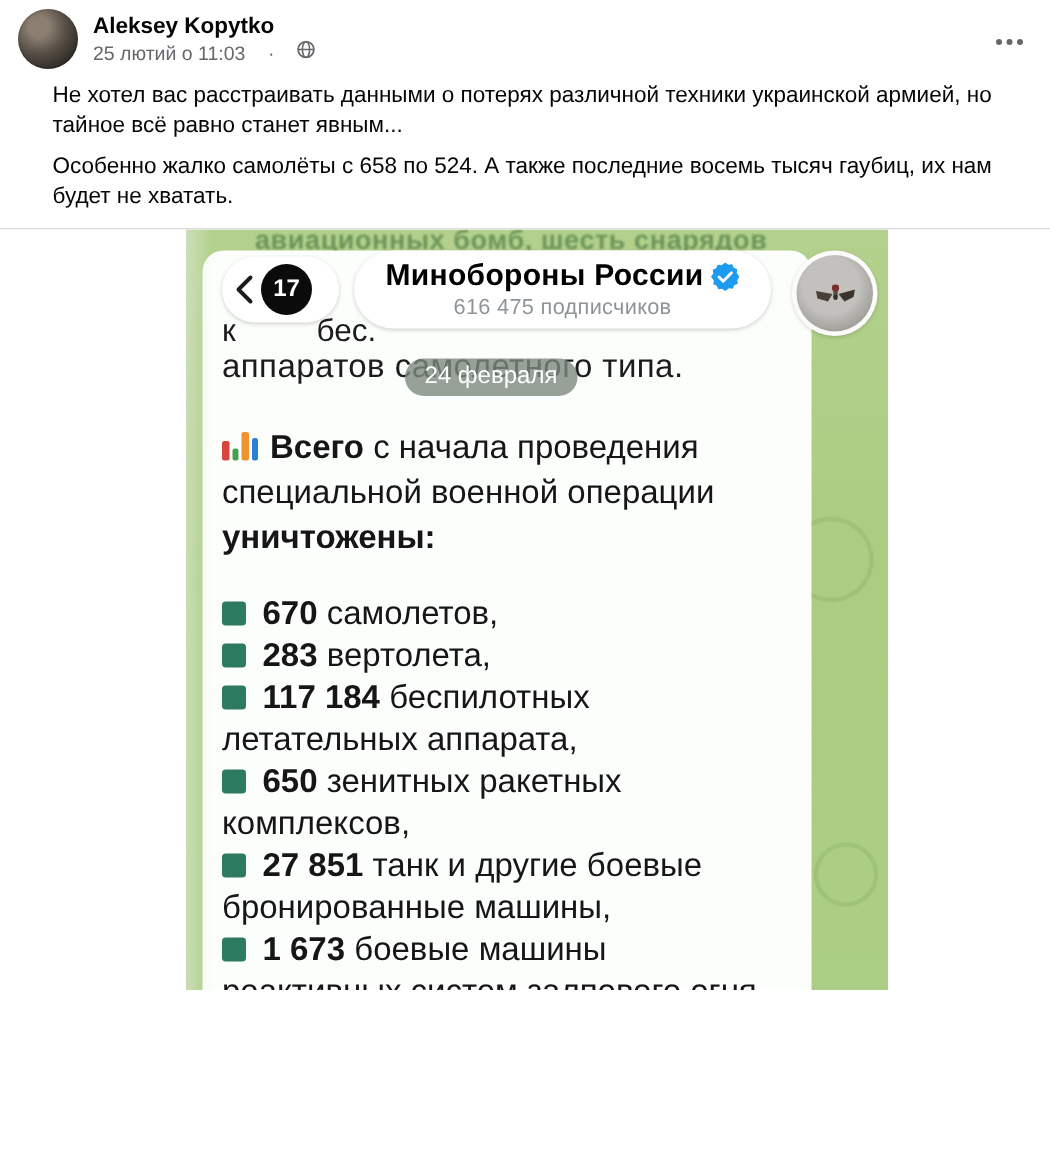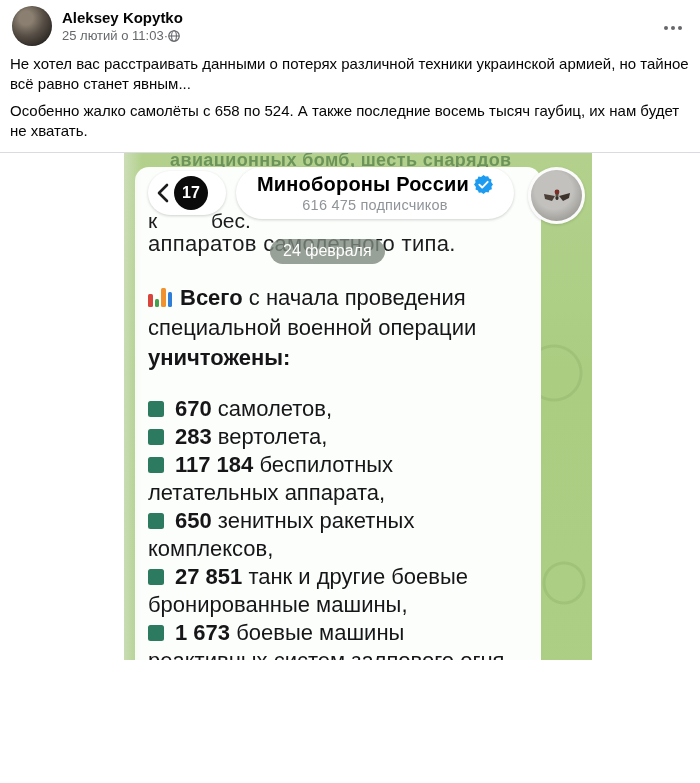--- a/index.html
+++ b/index.html
@@ -7,27 +7,27 @@
     font-family:"Liberation Sans","DejaVu Sans",sans-serif; }
   .page { width:700px; height:660px; display:flex; flex-direction:column; background:#fff; }
 
   
   .fb-header { position:relative; display:flex; align-items:center; gap:10px; padding:6px 12px 6px 12px; height:52px; }
   .fb-avatar { width:40px; height:40px; border-radius:50%; flex:0 0 40px;
     background: radial-gradient(circle at 35% 30%, #8a7f70 0 18%, #5a5148 45%, #2b2723 80%);
     box-shadow: inset 0 0 0 1px rgba(0,0,0,.08); cursor:pointer; }
   .fb-id { display:flex; flex-direction:column; justify-content:center; }
   .fb-name { font-size:15px; font-weight:700; color:#050505; line-height:19px; cursor:pointer; }
-  .fb-meta { font-size:13px; color:#65676b; line-height:17px; display:flex; align-items:center; gap:0; }
+  .fb-meta { font-size:13px; color:#65676b; line-height:17px; display:flex; gap:15px; }
   .globe { width:12px; height:12px; display:inline-block; }
   .more-btn { position:absolute; right:16px; top:20px; display:flex; gap:3px; padding:6px 2px; cursor:pointer; }
   .more-btn i { width:4px; height:4px; border-radius:50%; background:#65676b; display:block; }
 
   
-  .post-text { padding:2px 10px 0 10px; }
+  .post-text { padding:2px 10px 0 10px;margin-left:25px; }
   .post-text p { font-size:15px; line-height:20px; color:#050505; margin:0 0 7px 0; }
 
   .post-divider { height:1px; background:#d9dbe0; margin-top:4px; }
 
   
   .shot-row { flex:1; overflow:hidden; background:#fff; }
   .shot { position:relative; margin-left:124px; width:468px; height:629px; overflow:hidden; cursor:pointer;
     background:
       radial-gradient(circle 26px at 60px 300px, transparent 22px, rgba(118,152,82,.20) 23px, rgba(118,152,82,.20) 25px, transparent 26px),
       radial-gradient(circle 30px at 430px 220px, transparent 25px, rgba(118,152,82,.22) 26px, rgba(118,152,82,.22) 28px, transparent 29px),

